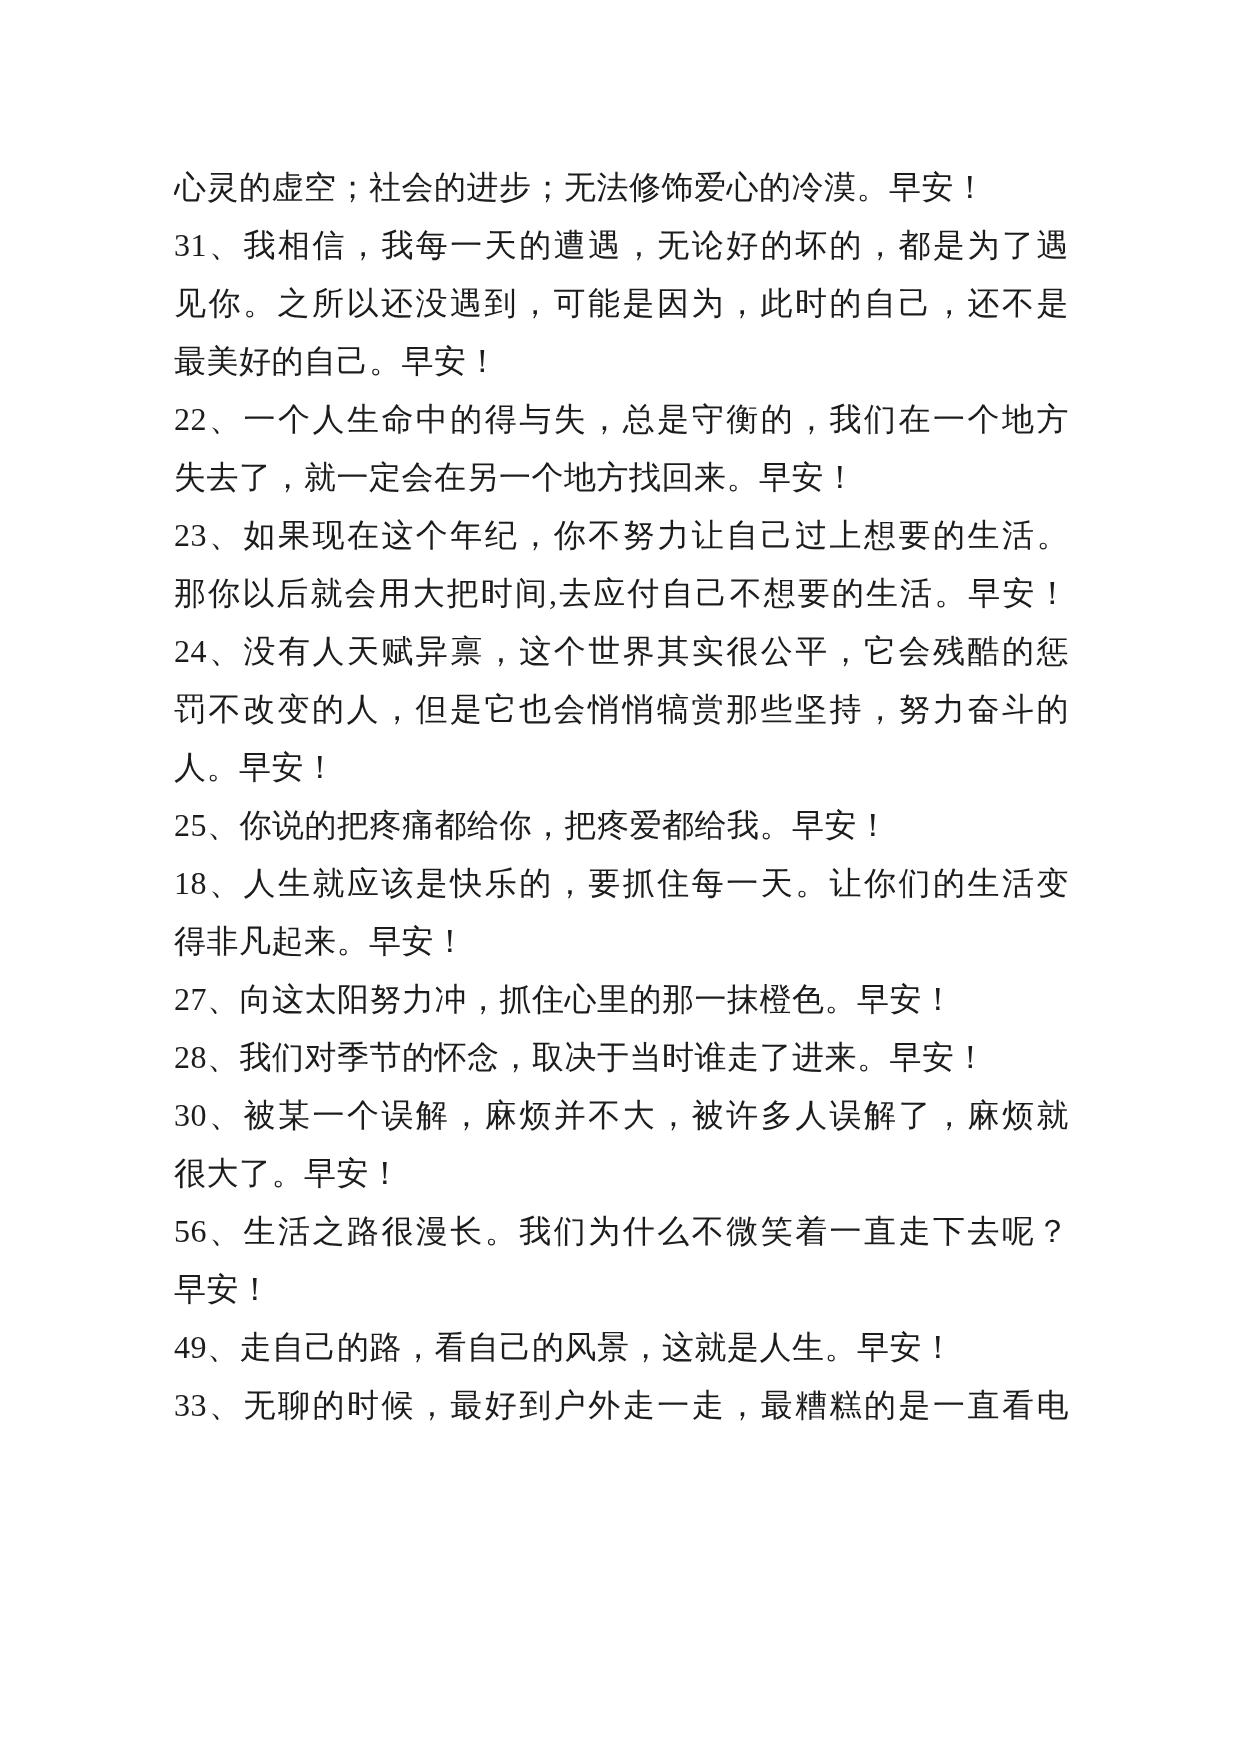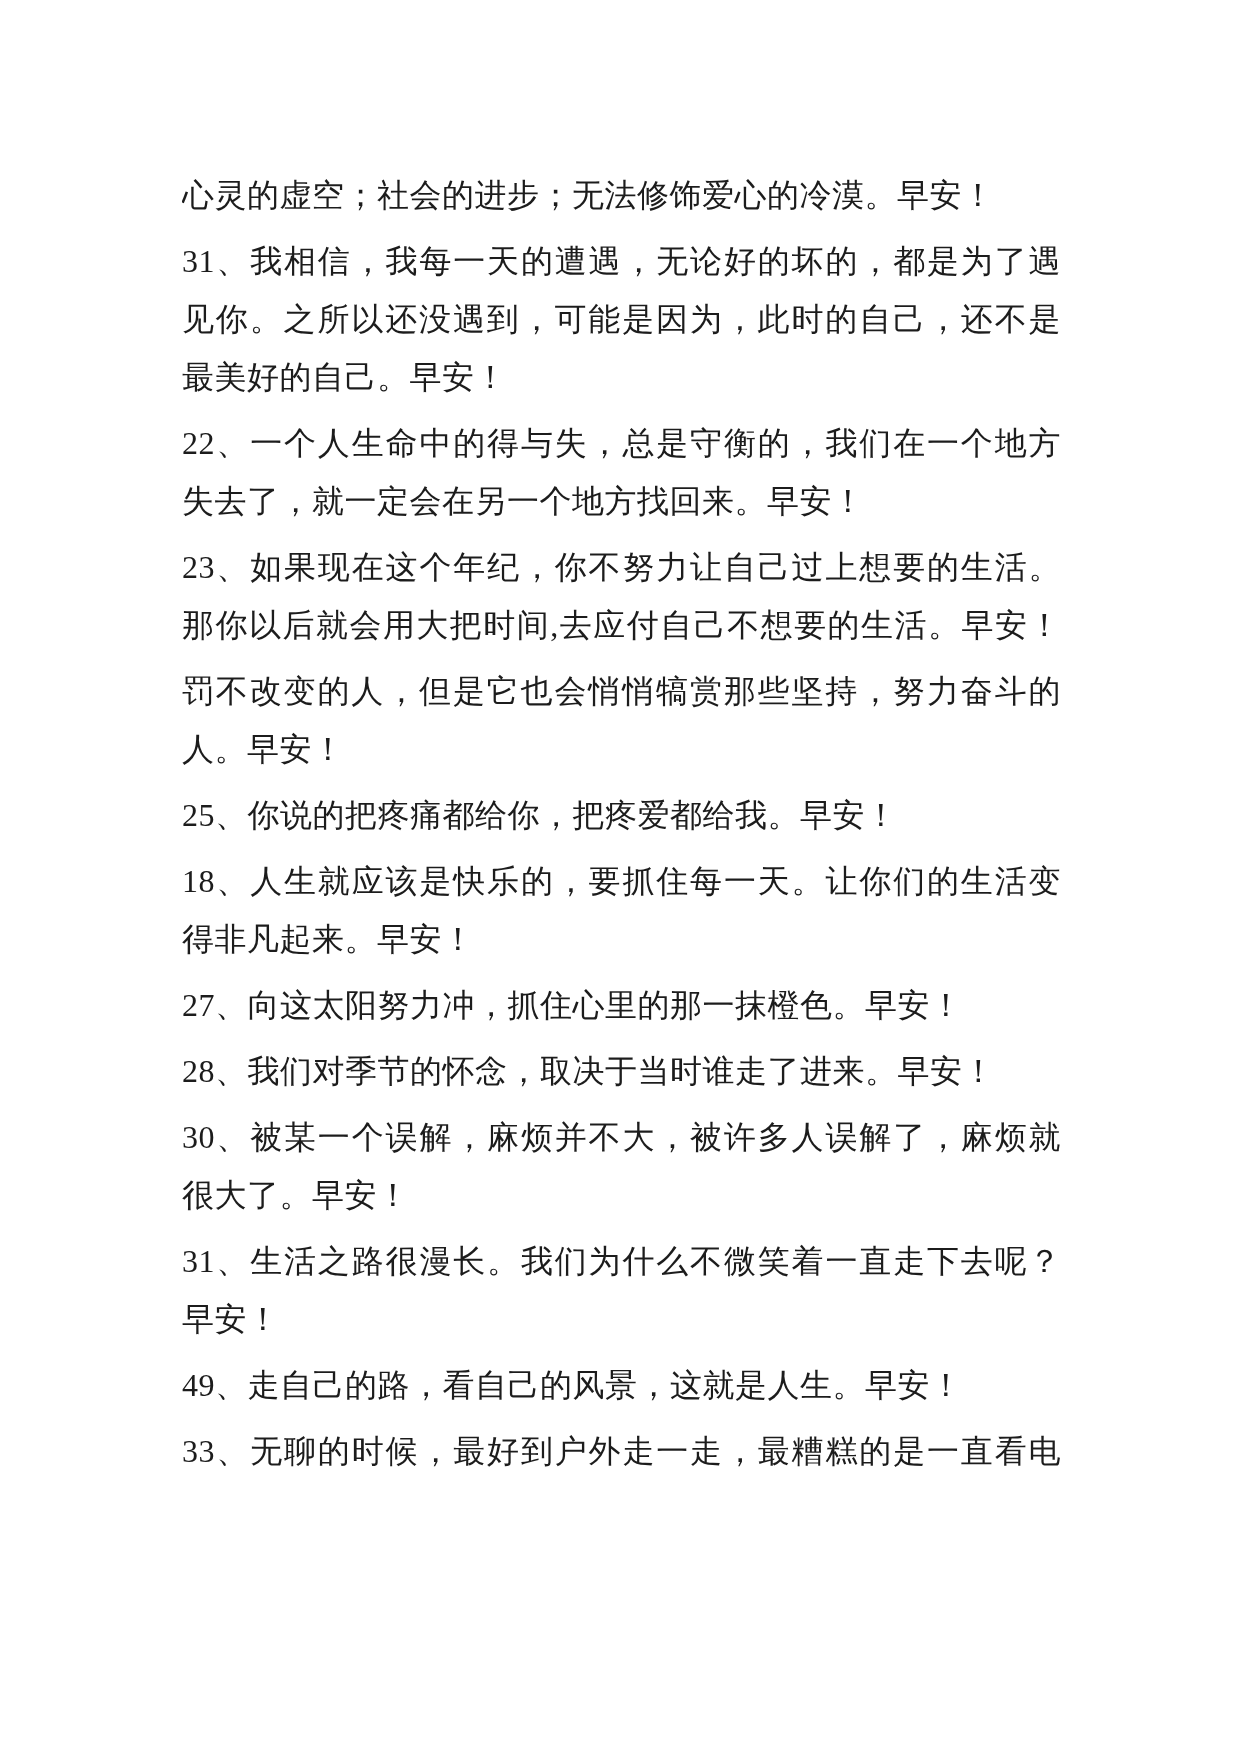--- a/index.html
+++ b/index.html
@@ -17,21 +17,21 @@
     width: 1241px;
     height: 1754px;
     background: #ffffff;
     padding: 158px 172px 0 174px;
     font-family: "Liberation Serif", "DejaVu Serif", serif;
     font-size: 32px;
     color: #1c1c1c;
     font-weight: 400;
   }
   .paragraph {
-    margin: 8px;
+    margin: 0;
     padding: 0;
   }
   .line {
     height: 58px;
     line-height: 58px;
     text-align: left;
     letter-spacing: 0.5px;
     white-space: pre-wrap;
     overflow: hidden;
   }
@@ -56,20 +56,21 @@
       </div>
       <div class="paragraph">
         <div class="line justify">22、一个人生命中的得与失，总是守衡的，我们在一个地方</div>
         <div class="line">失去了，就一定会在另一个地方找回来。早安！</div>
       </div>
       <div class="paragraph">
         <div class="line justify">23、如果现在这个年纪，你不努力让自己过上想要的生活。</div>
         <div class="line justify">那你以后就会用大把时间,去应付自己不想要的生活。早安！</div>
       </div>
       <div class="paragraph">
+        <div class="line justify">24、没有人天赋异禀，这个世界其实很公平，它会残酷的惩</div>
         <div class="line justify">罚不改变的人，但是它也会悄悄犒赏那些坚持，努力奋斗的</div>
         <div class="line">人。早安！</div>
       </div>
       <div class="paragraph">
         <div class="line">25、你说的把疼痛都给你，把疼爱都给我。早安！</div>
       </div>
       <div class="paragraph">
         <div class="line justify">18、人生就应该是快乐的，要抓住每一天。让你们的生活变</div>
         <div class="line">得非凡起来。早安！</div>
       </div>
@@ -77,21 +78,21 @@
         <div class="line">27、向这太阳努力冲，抓住心里的那一抹橙色。早安！</div>
       </div>
       <div class="paragraph">
         <div class="line">28、我们对季节的怀念，取决于当时谁走了进来。早安！</div>
       </div>
       <div class="paragraph">
         <div class="line justify">30、被某一个误解，麻烦并不大，被许多人误解了，麻烦就</div>
         <div class="line">很大了。早安！</div>
       </div>
       <div class="paragraph">
-        <div class="line justify">31、生活之路很漫长。我们为什么不微笑着一直走下去呢？</div>
+        <div class="line justify">56、生活之路很漫长。我们为什么不微笑着一直走下去呢？</div>
         <div class="line">早安！</div>
       </div>
       <div class="paragraph">
         <div class="line">49、走自己的路，看自己的风景，这就是人生。早安！</div>
       </div>
       <div class="paragraph">
         <div class="line justify">33、无聊的时候，最好到户外走一走，最糟糕的是一直看电</div>
       </div>
     </div>
 </div>

